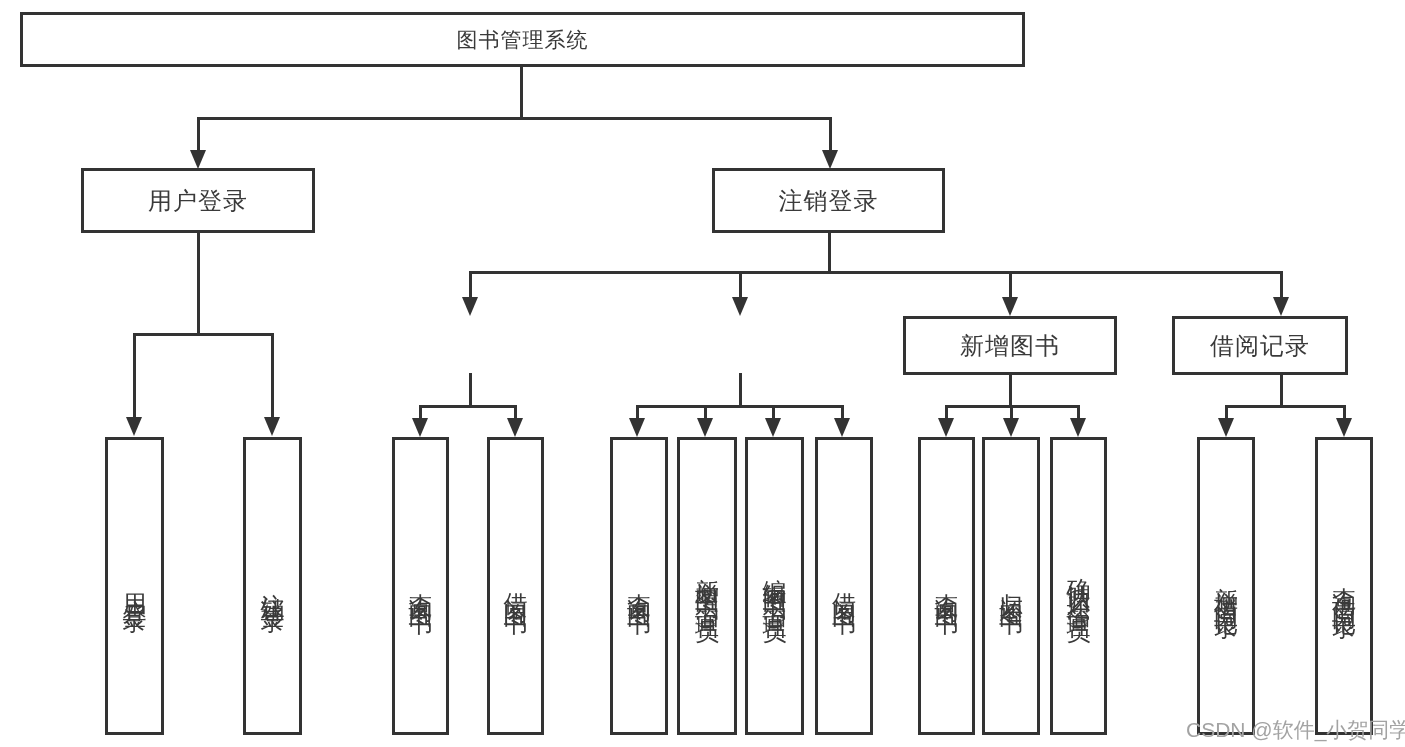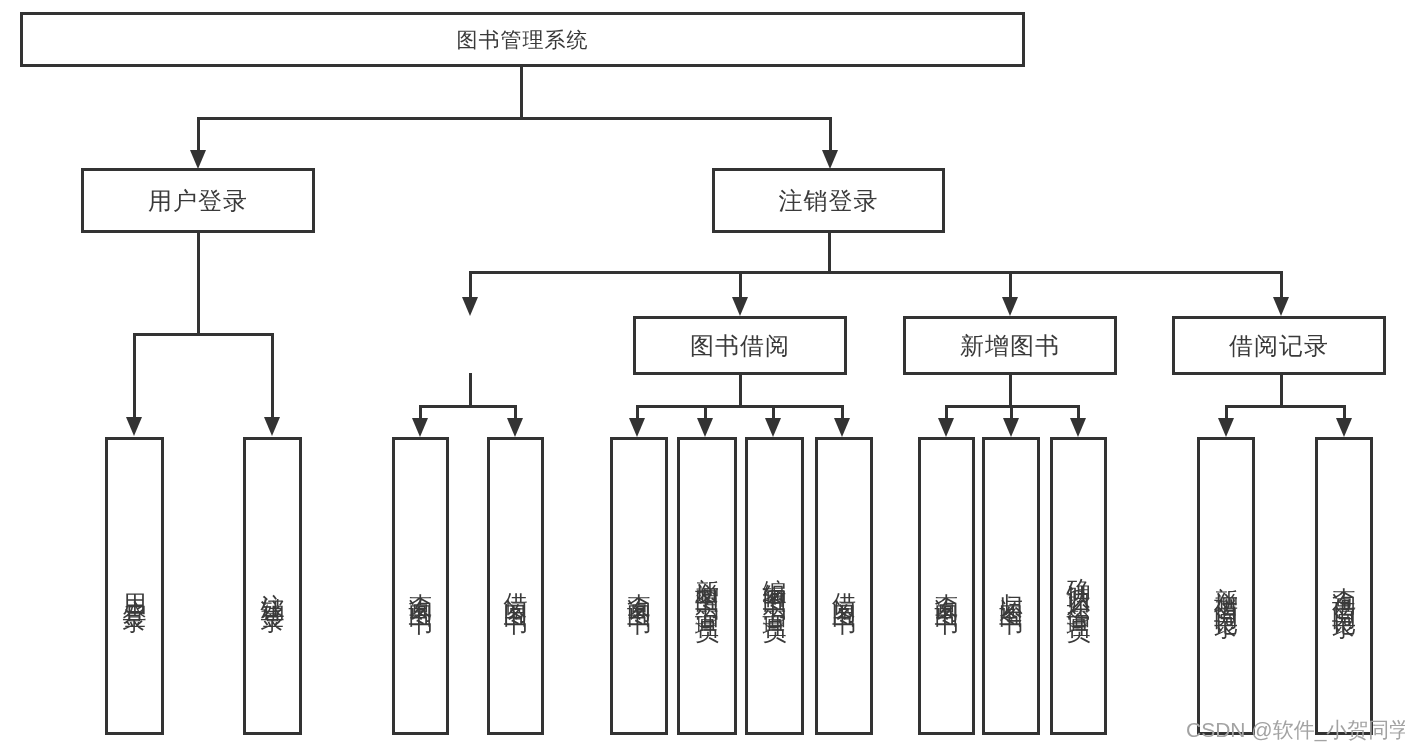--- a/index.html
+++ b/index.html
@@ -92,23 +92,22 @@
   <div class="hline" style="left:469px; top:271px; width:813px;"></div>
   <div class="vline" style="left:469px; top:271px; height:28px;"></div>
   <div class="arrow" style="left:462px; top:297px;"></div>
   <div class="vline" style="left:739px; top:271px; height:28px;"></div>
   <div class="arrow" style="left:732px; top:297px;"></div>
   <div class="vline" style="left:1009px; top:271px; height:28px;"></div>
   <div class="arrow" style="left:1002px; top:297px;"></div>
   <div class="vline" style="left:1280px; top:271px; height:28px;"></div>
   <div class="arrow" style="left:1273px; top:297px;"></div>
 
-  <div class="box" style="left:633px; top:316px; width:214px; height:59px;">图书借阅</div>
   <div class="box" style="left:903px; top:316px; width:214px; height:59px;">新增图书</div>
-  <div class="box" style="left:1172px; top:316px; width:214px; height:59px;">借阅记录</div>
+  <div class="box" style="left:1172px; top:316px; width:176px; height:59px;">借阅记录</div>
 
   <div class="vline" style="left:469px; top:373px; height:35px;"></div>
   <div class="hline" style="left:419px; top:405px; width:98px;"></div>
   <div class="vline" style="left:419px; top:405px; height:16px;"></div>
   <div class="arrow" style="left:412px; top:418px;"></div>
   <div class="vline" style="left:514px; top:405px; height:16px;"></div>
   <div class="arrow" style="left:507px; top:418px;"></div>
 
   <div class="vline" style="left:739px; top:373px; height:35px;"></div>
   <div class="hline" style="left:636px; top:405px; width:208px;"></div>

